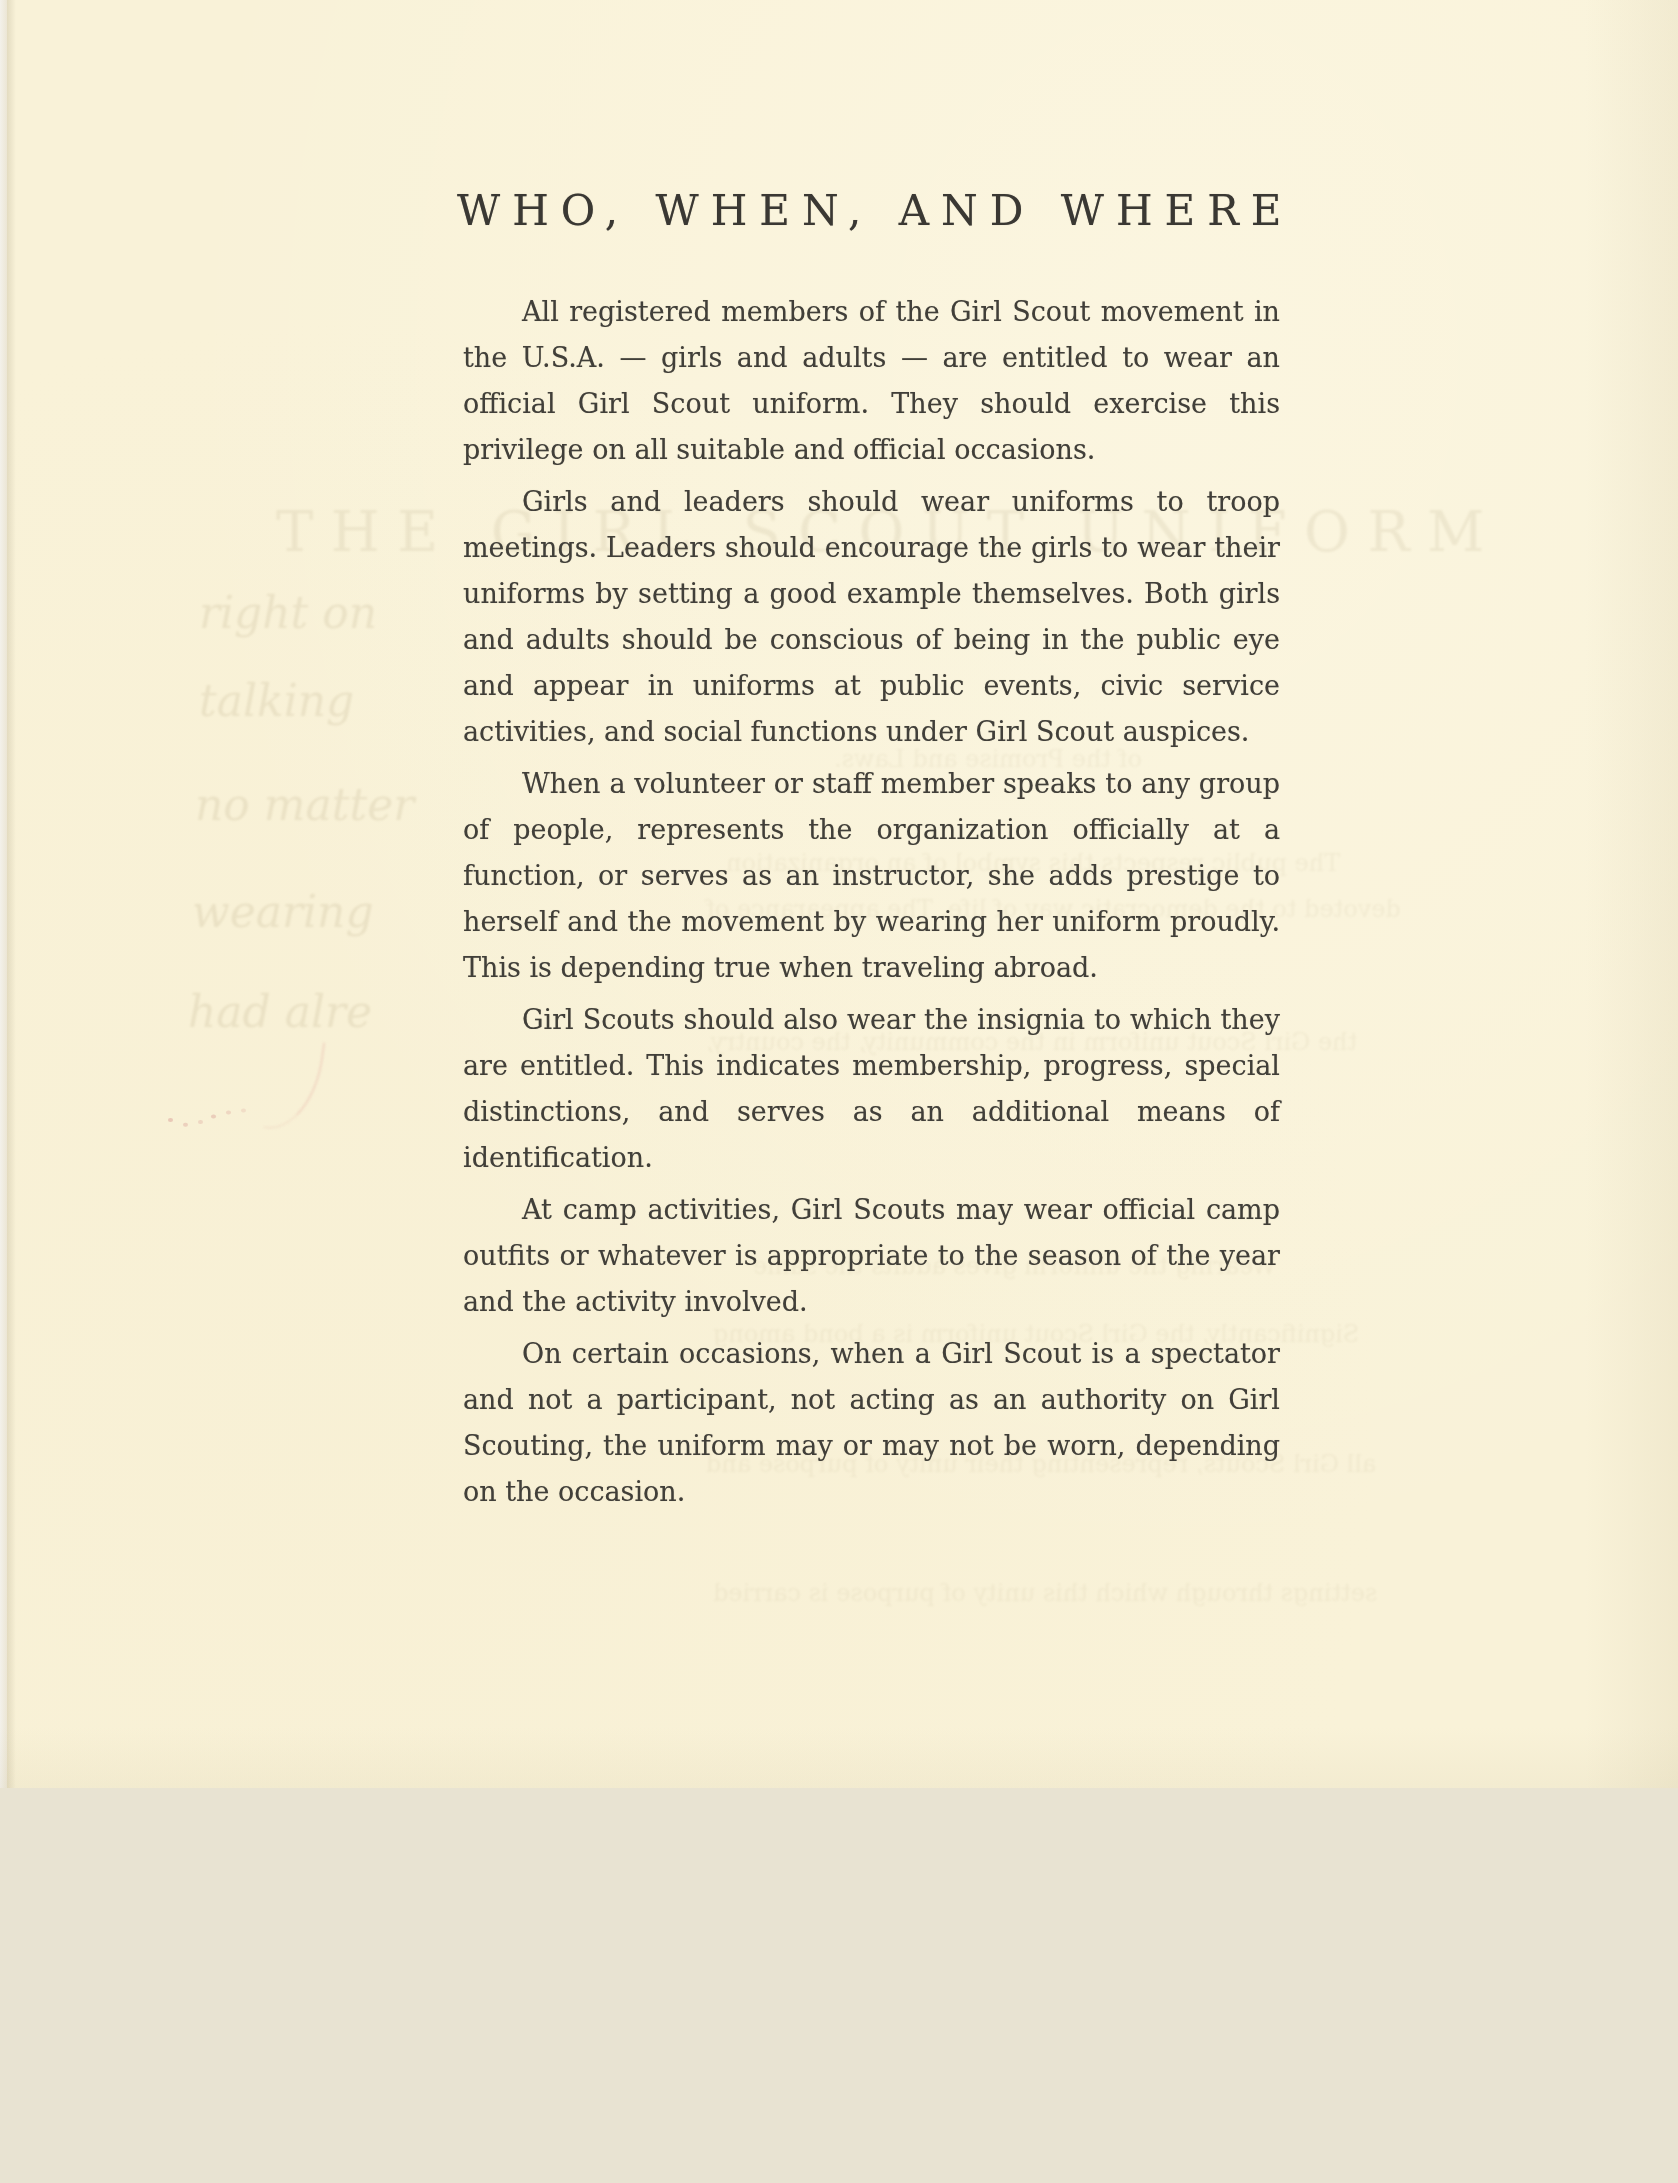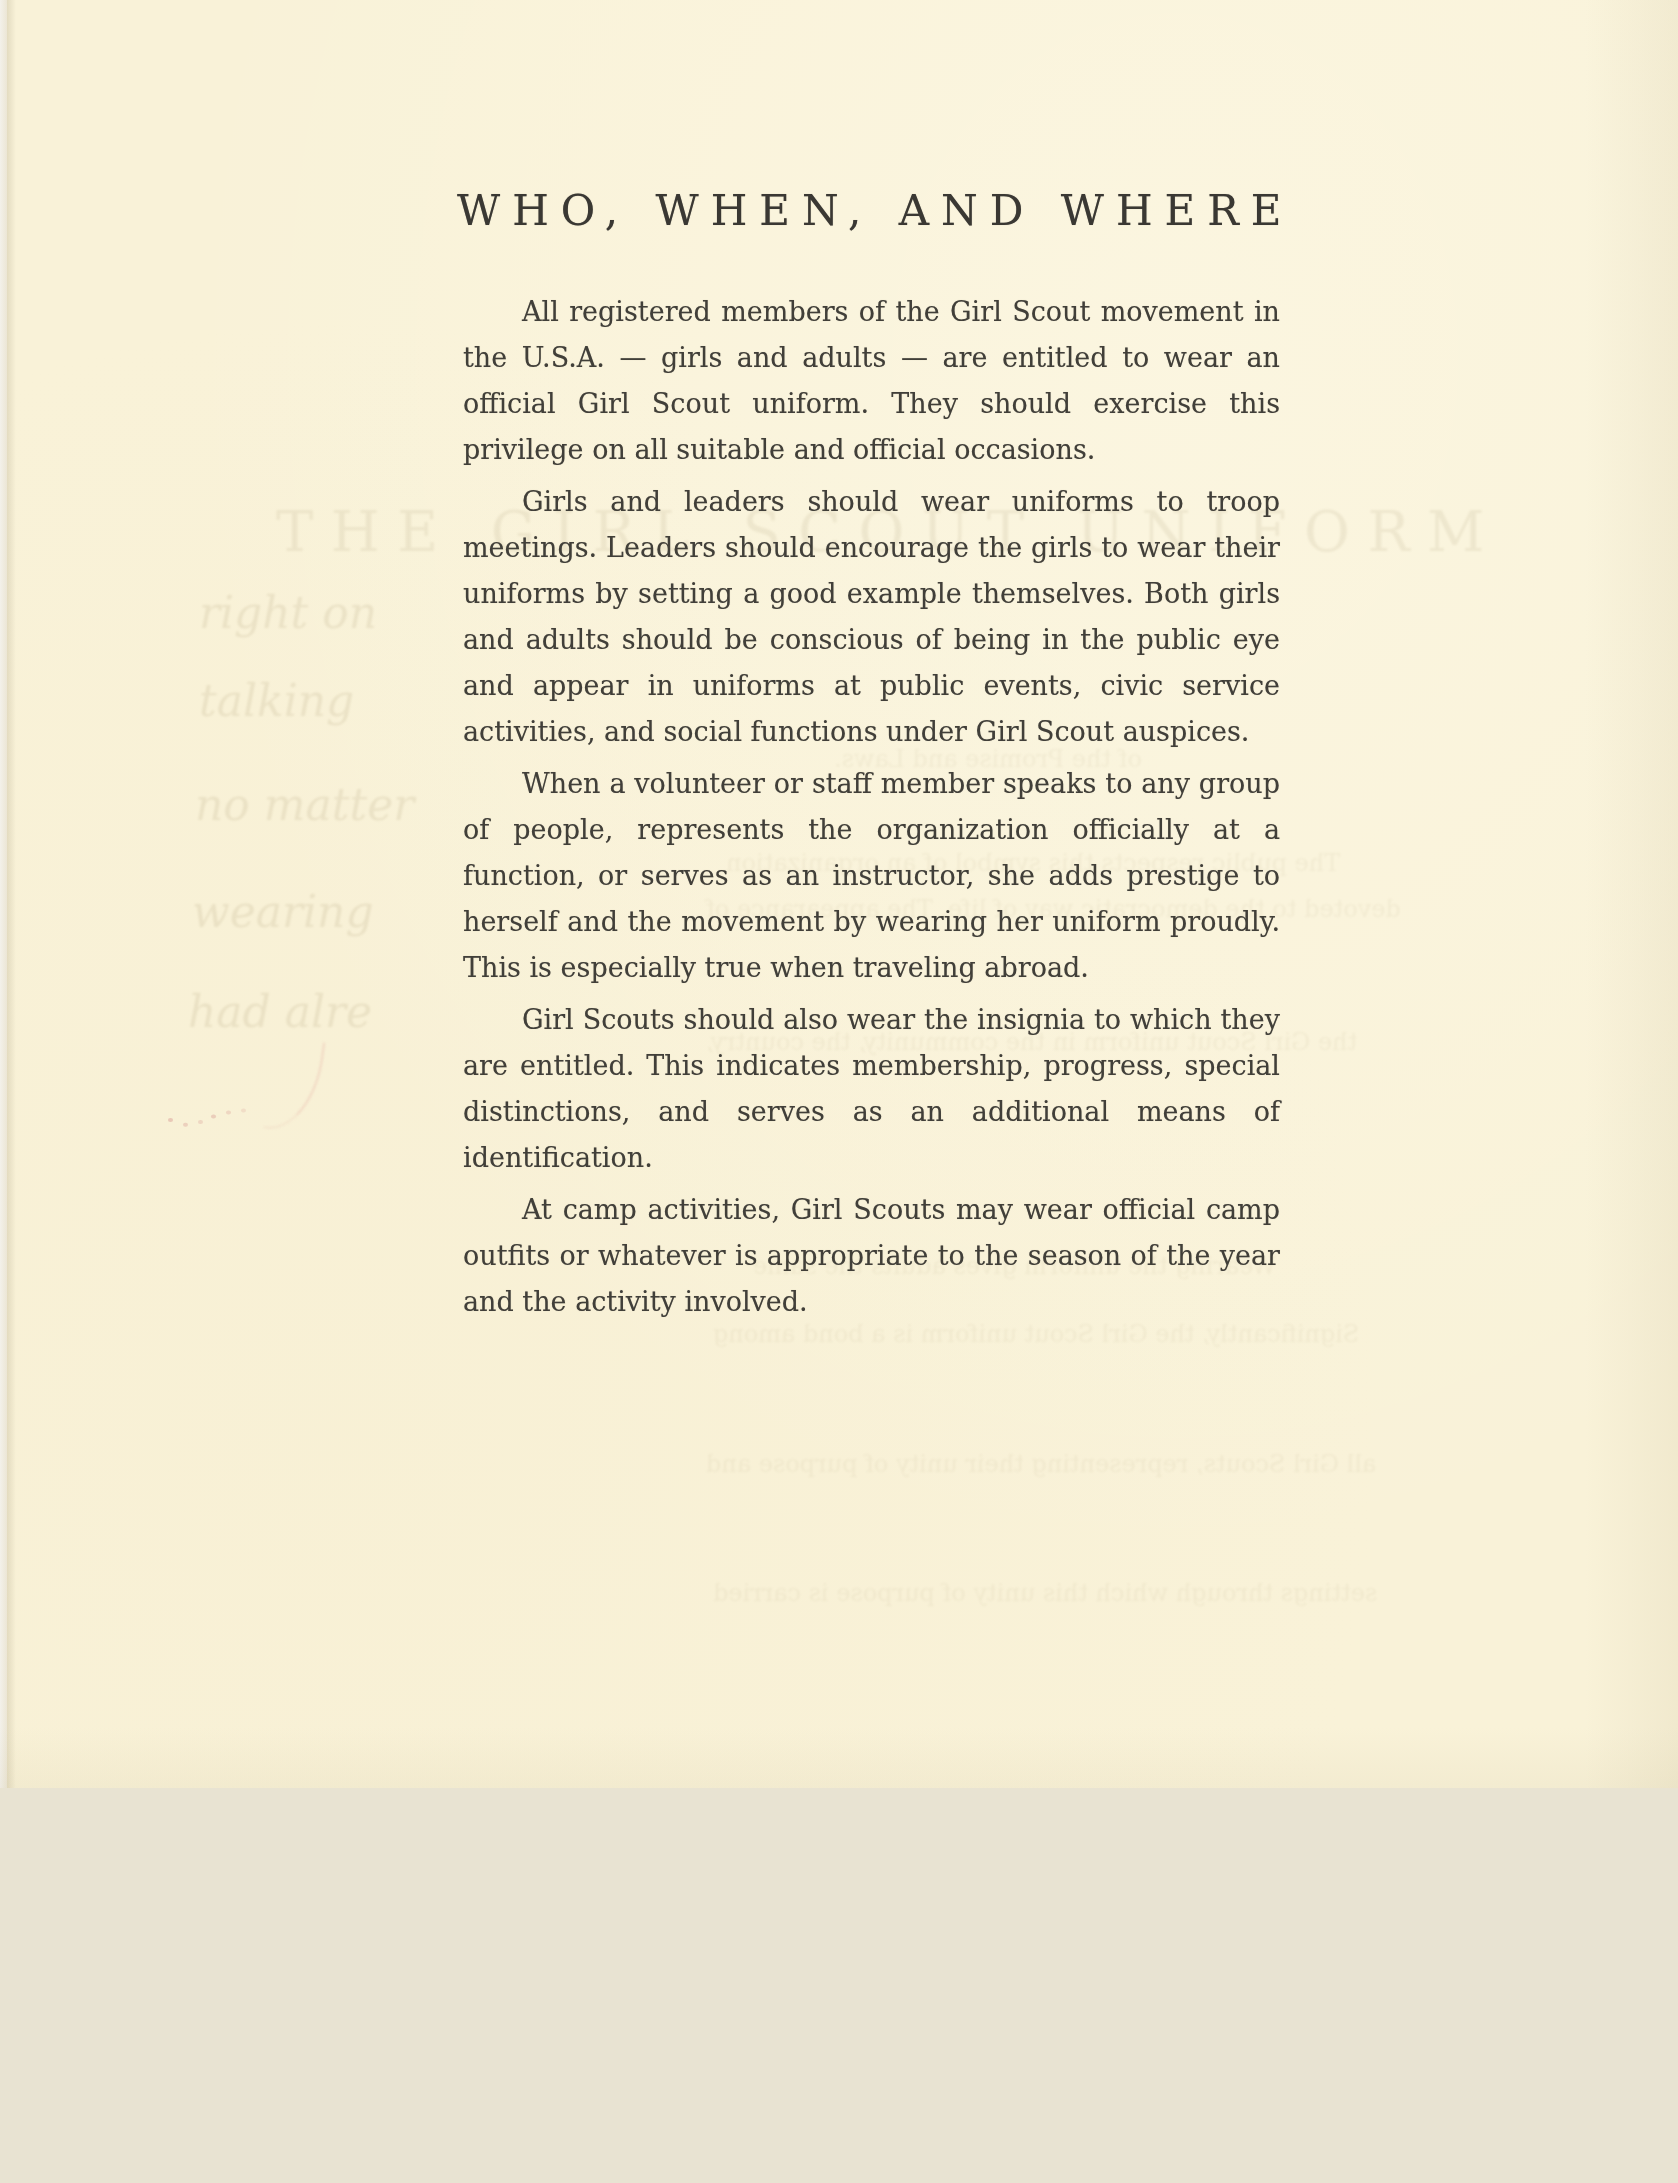--- a/index.html
+++ b/index.html
@@ -152,21 +152,22 @@
   <span class="ghost ghost-body" style="left:713px; top:1579px;">settings through which this unity of purpose is carried</span>
 
   <div class="pink-speckle"></div>
   <div class="pink-curve"></div>
 
   <main class="content">
     <h1 class="title">WHO, WHEN, AND WHERE</h1>
 
     <p class="para">All registered members of the Girl Scout movement in the U.S.A. — girls and adults — are entitled to wear an official Girl Scout uniform. They should exercise this privilege on all suitable and official occasions.</p>
     <p class="para">Girls and leaders should wear uniforms to troop meetings. Leaders should encourage the girls to wear their uniforms by setting a good example themselves. Both girls and adults should be conscious of being in the public eye and appear in uniforms at public events, civic service activities, and social functions under Girl Scout auspices.</p>
-    <p class="para">When a volunteer or staff member speaks to any group of people, represents the organization officially at a function, or serves as an instructor, she adds prestige to herself and the movement by wearing her uniform proudly. This is especially true when traveling abroad.</p>
+    <p class="para">When a volunteer or staff member speaks to any group of people, represents the organization officially at a function, or serves as an instructor, she adds prestige to herself and the movement by wearing her uniform proudly. This is depending true when traveling abroad.</p>
     <p class="para">Girl Scouts should also wear the insignia to which they are entitled. This indicates membership, progress, special distinctions, and serves as an additional means of identification.</p>
     <p class="para">At camp activities, Girl Scouts may wear official camp outfits or whatever is appropriate to the season of the year and the activity involved.</p>
+    <p class="para">On certain occasions, when a Girl Scout is a spectator and not a participant, not acting as an authority on Girl Scouting, the uniform may or may not be worn, depending on the occasion.</p>
   </main>
 
   <div class="page-number">4</div>
 
 </div>
 
 
 </body></html>

